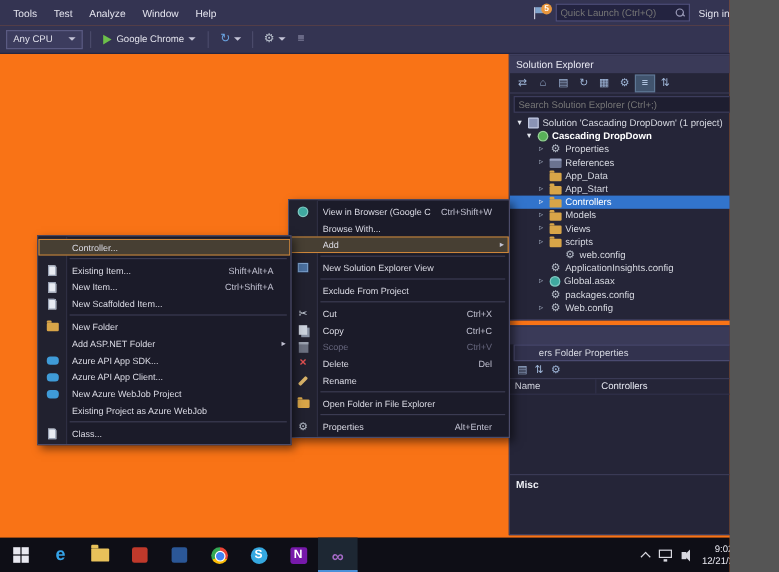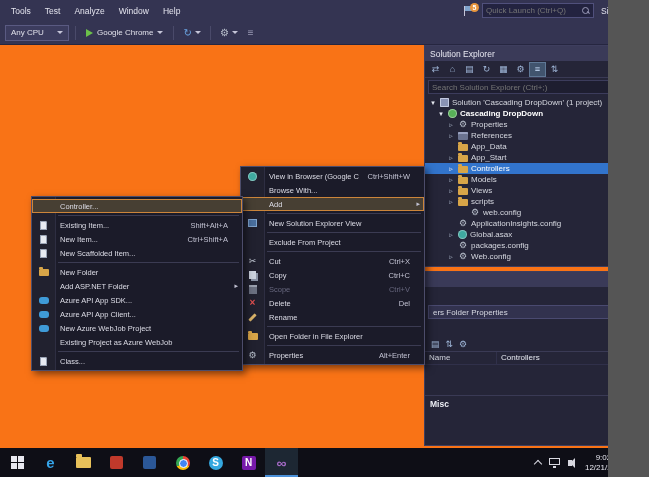--- a/index.html
+++ b/index.html
@@ -5,21 +5,21 @@
   * { margin:0; padding:0; box-sizing:border-box; }
   html,body { background:#555; }
   .screen{
     position:relative; width:608px; height:477px; overflow:hidden;
     font-family:"Liberation Sans", sans-serif; color:#dcdce6; background:#f97316;
   }
   
   .titlebar{position:absolute;top:0;left:0;width:649px;height:21px;background:#343452;display:flex;align-items:center;z-index:5;}
   .menus{display:flex;padding-left:4px;}
   .menu-top{font-size:8.5px;color:#e4e4ee;padding:4px 7px;cursor:default;}
-  .title-right{position:absolute;right:0;top:0;height:21px;display:flex;align-items:center;gap:7px;padding-right:2px;}
+  .title-right{position:absolute;right:0;top:0;height:21px;display:flex;align-items:center;gap:7px;padding-right:21px;}
   .flag-wrap{position:relative;width:12px;height:12px;}
   .ic-flag{position:absolute;left:2px;top:1px;width:7px;height:5px;background:#7fa3cc;}
   .ic-flag::after{content:'';position:absolute;left:-1px;top:0;width:1px;height:10px;background:#c5c5d8;}
   .badge{position:absolute;top:-2px;right:-4px;background:#e8963d;color:#fff;border-radius:50%;width:9px;height:9px;font-size:7px;line-height:9px;text-align:center;font-weight:bold;}
   .quick-launch{width:112px;height:15px;background:#232340;border:1px solid #50507c;display:flex;align-items:center;padding:0 3px;gap:3px;}
   .quick-launch input{flex:1;min-width:0;background:transparent;border:0;outline:none;color:#9a9ab8;font-size:8px;font-family:"Liberation Sans",sans-serif;}
   .magnifier{width:8px;height:8px;position:relative;flex:none;}
   .magnifier::before{content:'';position:absolute;left:0;top:0;width:5px;height:5px;border:1px solid #9a9ab8;border-radius:50%;}
   .magnifier::after{content:'';position:absolute;left:5px;top:5px;width:3px;height:1px;background:#9a9ab8;transform:rotate(45deg);}
   .signin{font-size:8.5px;color:#e4e4ee;}
@@ -57,21 +57,21 @@
   .ti{flex:none;display:inline-block;}
   .ic-folder{width:10px;height:7px;background:#d8a548;border-radius:1px;position:relative;margin-top:1px;}
   .ic-folder::before{content:'';position:absolute;top:-2px;left:0;width:4px;height:2px;background:#d8a548;border-radius:1px 1px 0 0;}
   .ic-gear{width:10px;text-align:center;font-size:9px;line-height:9px;color:#b9c0cc;}
   .ic-sol{width:9px;height:9px;background:#8a93b5;border-radius:1px;box-shadow:inset 0 0 0 1px #c2c9e0;}
   .ic-proj{width:9px;height:9px;border-radius:50%;background:#58b058;box-shadow:inset 0 0 0 1px rgba(255,255,255,.4);}
   .ic-wrench{width:10px;text-align:center;font-size:9px;line-height:9px;color:#b9c0cc;}
   .ic-refs{width:10px;height:8px;background:#6b7390;border-radius:1px;box-shadow:inset 0 2px 0 #9aa2c0;}
   .ic-globe{width:9px;height:9px;border-radius:50%;background:#3fa9a0;box-shadow:inset 0 0 0 1px rgba(255,255,255,.35);}
   
-  .props-combo{margin:18px 3px;height:14px;background:#32324e;border:1px solid #4a4a70;display:flex;align-items:center;padding:0 4px;color:#d6d8e2;gap:16px;}
+  .props-combo{margin:0 3px;height:14px;background:#32324e;border:1px solid #4a4a70;display:flex;align-items:center;padding:0 20px;color:#d6d8e2;gap:16px;}
   .props-combo .pc-text{flex:1;font-size:8px;}
   .props-toolbar{height:15px;display:flex;gap:6px;align-items:center;padding:0 6px;border-bottom:1px solid #3a3a55;color:#9fb6d8;font-size:9px;}
   .pg-row{height:13px;display:flex;border-bottom:1px solid #30304a;}
   .pg-name{width:72px;padding:1px 4px;border-right:1px solid #30304a;color:#d0d2dc;font-size:8px;}
   .pg-value{flex:1;padding:1px 4px;color:#e6e8f0;font-size:8px;}
   .props-desc{position:absolute;left:0;right:0;bottom:0;height:50px;border-top:1px solid #3a3a55;}
   .props-cat-label{font-weight:bold;color:#eceef4;padding:3px 5px;font-size:8.5px;}
   
   .ctx{position:absolute;background:#1b1b29;border:1px solid #4c4c6a;box-shadow:3px 3px 7px rgba(0,0,0,.5);padding:2px 0;font-size:7.5px;color:#dcdce6;}
   .ctx::before{content:'';position:absolute;left:0;top:0;bottom:0;width:23px;background:#21212f;border-right:1px solid #2e2e42;}

